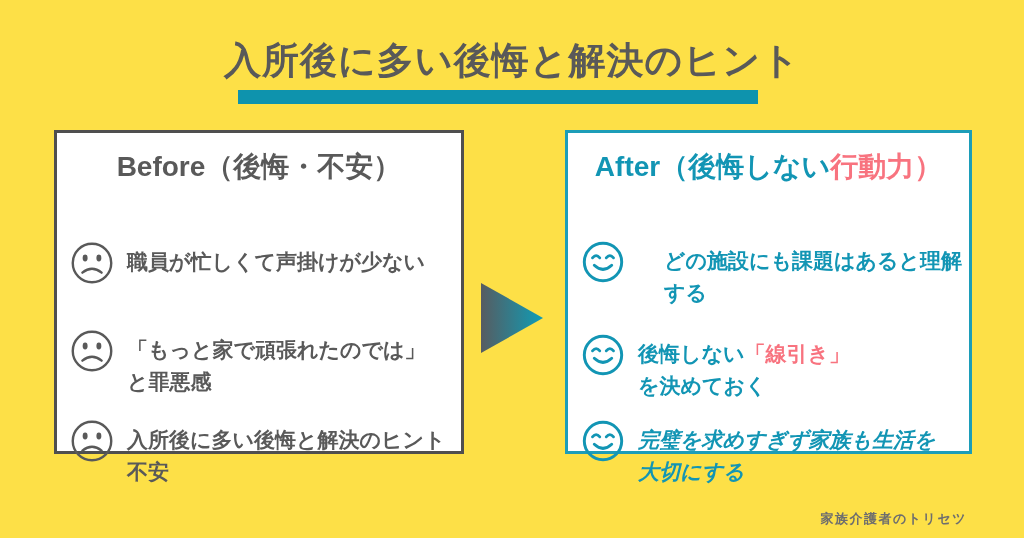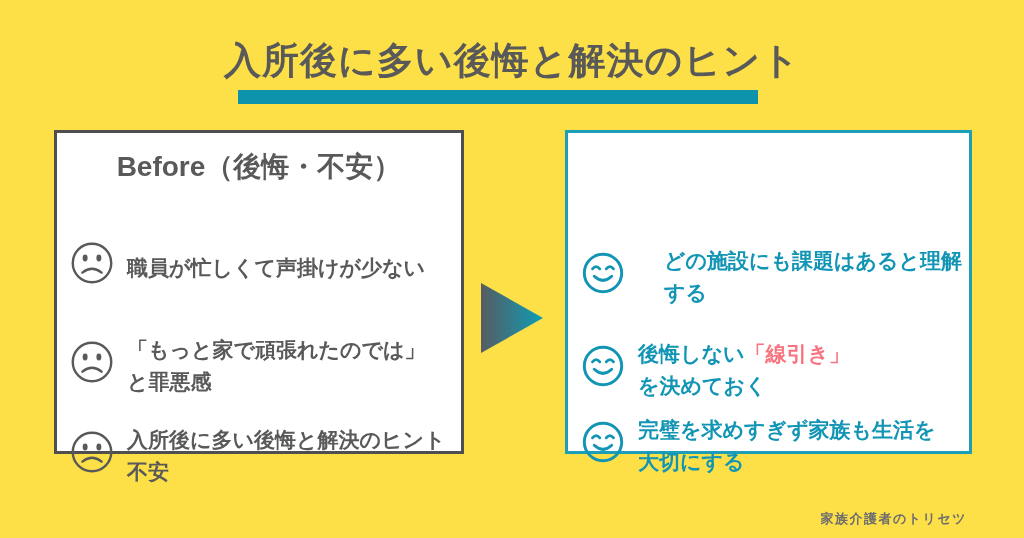--- a/index.html
+++ b/index.html
@@ -54,39 +54,39 @@
     font-weight: bold;
     white-space: nowrap;
   }
   .before .panel-title { color: #595959; }
   .after .panel-title  { color: #1295B4; }
   .accent-pink { color: #F8737F; }
   .row {
     position: absolute;
     left: 13px;
     display: flex;
-    align-items: center;
+    align-items: flex-start;
     gap: 13px;
   }
   .row .face { flex: 0 0 auto; }
   .row .txt {
     font-size: 21px;
     font-weight: bold;
     line-height: 32px;
     padding-top: 5px;
     white-space: pre-line;
   }
   .before .txt { color: #595959; }
   .after .txt  { color: #1295B4; }
   .before .row-1 { top: 108px; }
   .before .row-2 { top: 196px; }
   .before .row-3 { top: 286px; }
   .after .row-1 { top: 107px; gap: 39px; }
   .after .row-2 { top: 200px; }
-  .after .row-3 { top: 276px; }
+  .after .row-3 { top: 286px; font-style: italic; }
   .arrow {
     position: absolute;
     left: 481px; top: 281px;
     width: 66px; height: 74px;
   }
   .credit {
     position: absolute;
     right: 57px; bottom: 10px;
     font-size: 13px;
     font-weight: bold;
@@ -151,20 +151,21 @@
         <linearGradient id="arrowGrad" x1="0" y1="0" x2="1" y2="0">
           <stop offset="0" stop-color="#575C61"></stop>
           <stop offset="1" stop-color="#0E9DB6"></stop>
         </linearGradient>
       </defs>
       <polygon points="0,2 0,72 62,37" fill="url(#arrowGrad)"></polygon>
     </svg>
   </div>
 
   <div class="panel after">
+    <div class="panel-title"><span>After（後悔しない</span><span class="accent-pink">行動力）</span></div>
 
     <div class="row row-1">
       <span class="face">
         <svg width="44" height="44" viewBox="0 0 48 48">
           <circle cx="24" cy="24" r="20.4" fill="none" stroke="#1295B4" stroke-width="3.2"></circle>
           <path d="M12.5 19.5 Q16.5 14.5 20.5 19.5" fill="none" stroke="#1295B4" stroke-width="3" stroke-linecap="round"></path>
           <path d="M27.5 19.5 Q31.5 14.5 35.5 19.5" fill="none" stroke="#1295B4" stroke-width="3" stroke-linecap="round"></path>
           <path d="M14.5 27.5 Q24 36.5 33.5 27.5" fill="none" stroke="#1295B4" stroke-width="3.2" stroke-linecap="round"></path>
         </svg>
       </span>

